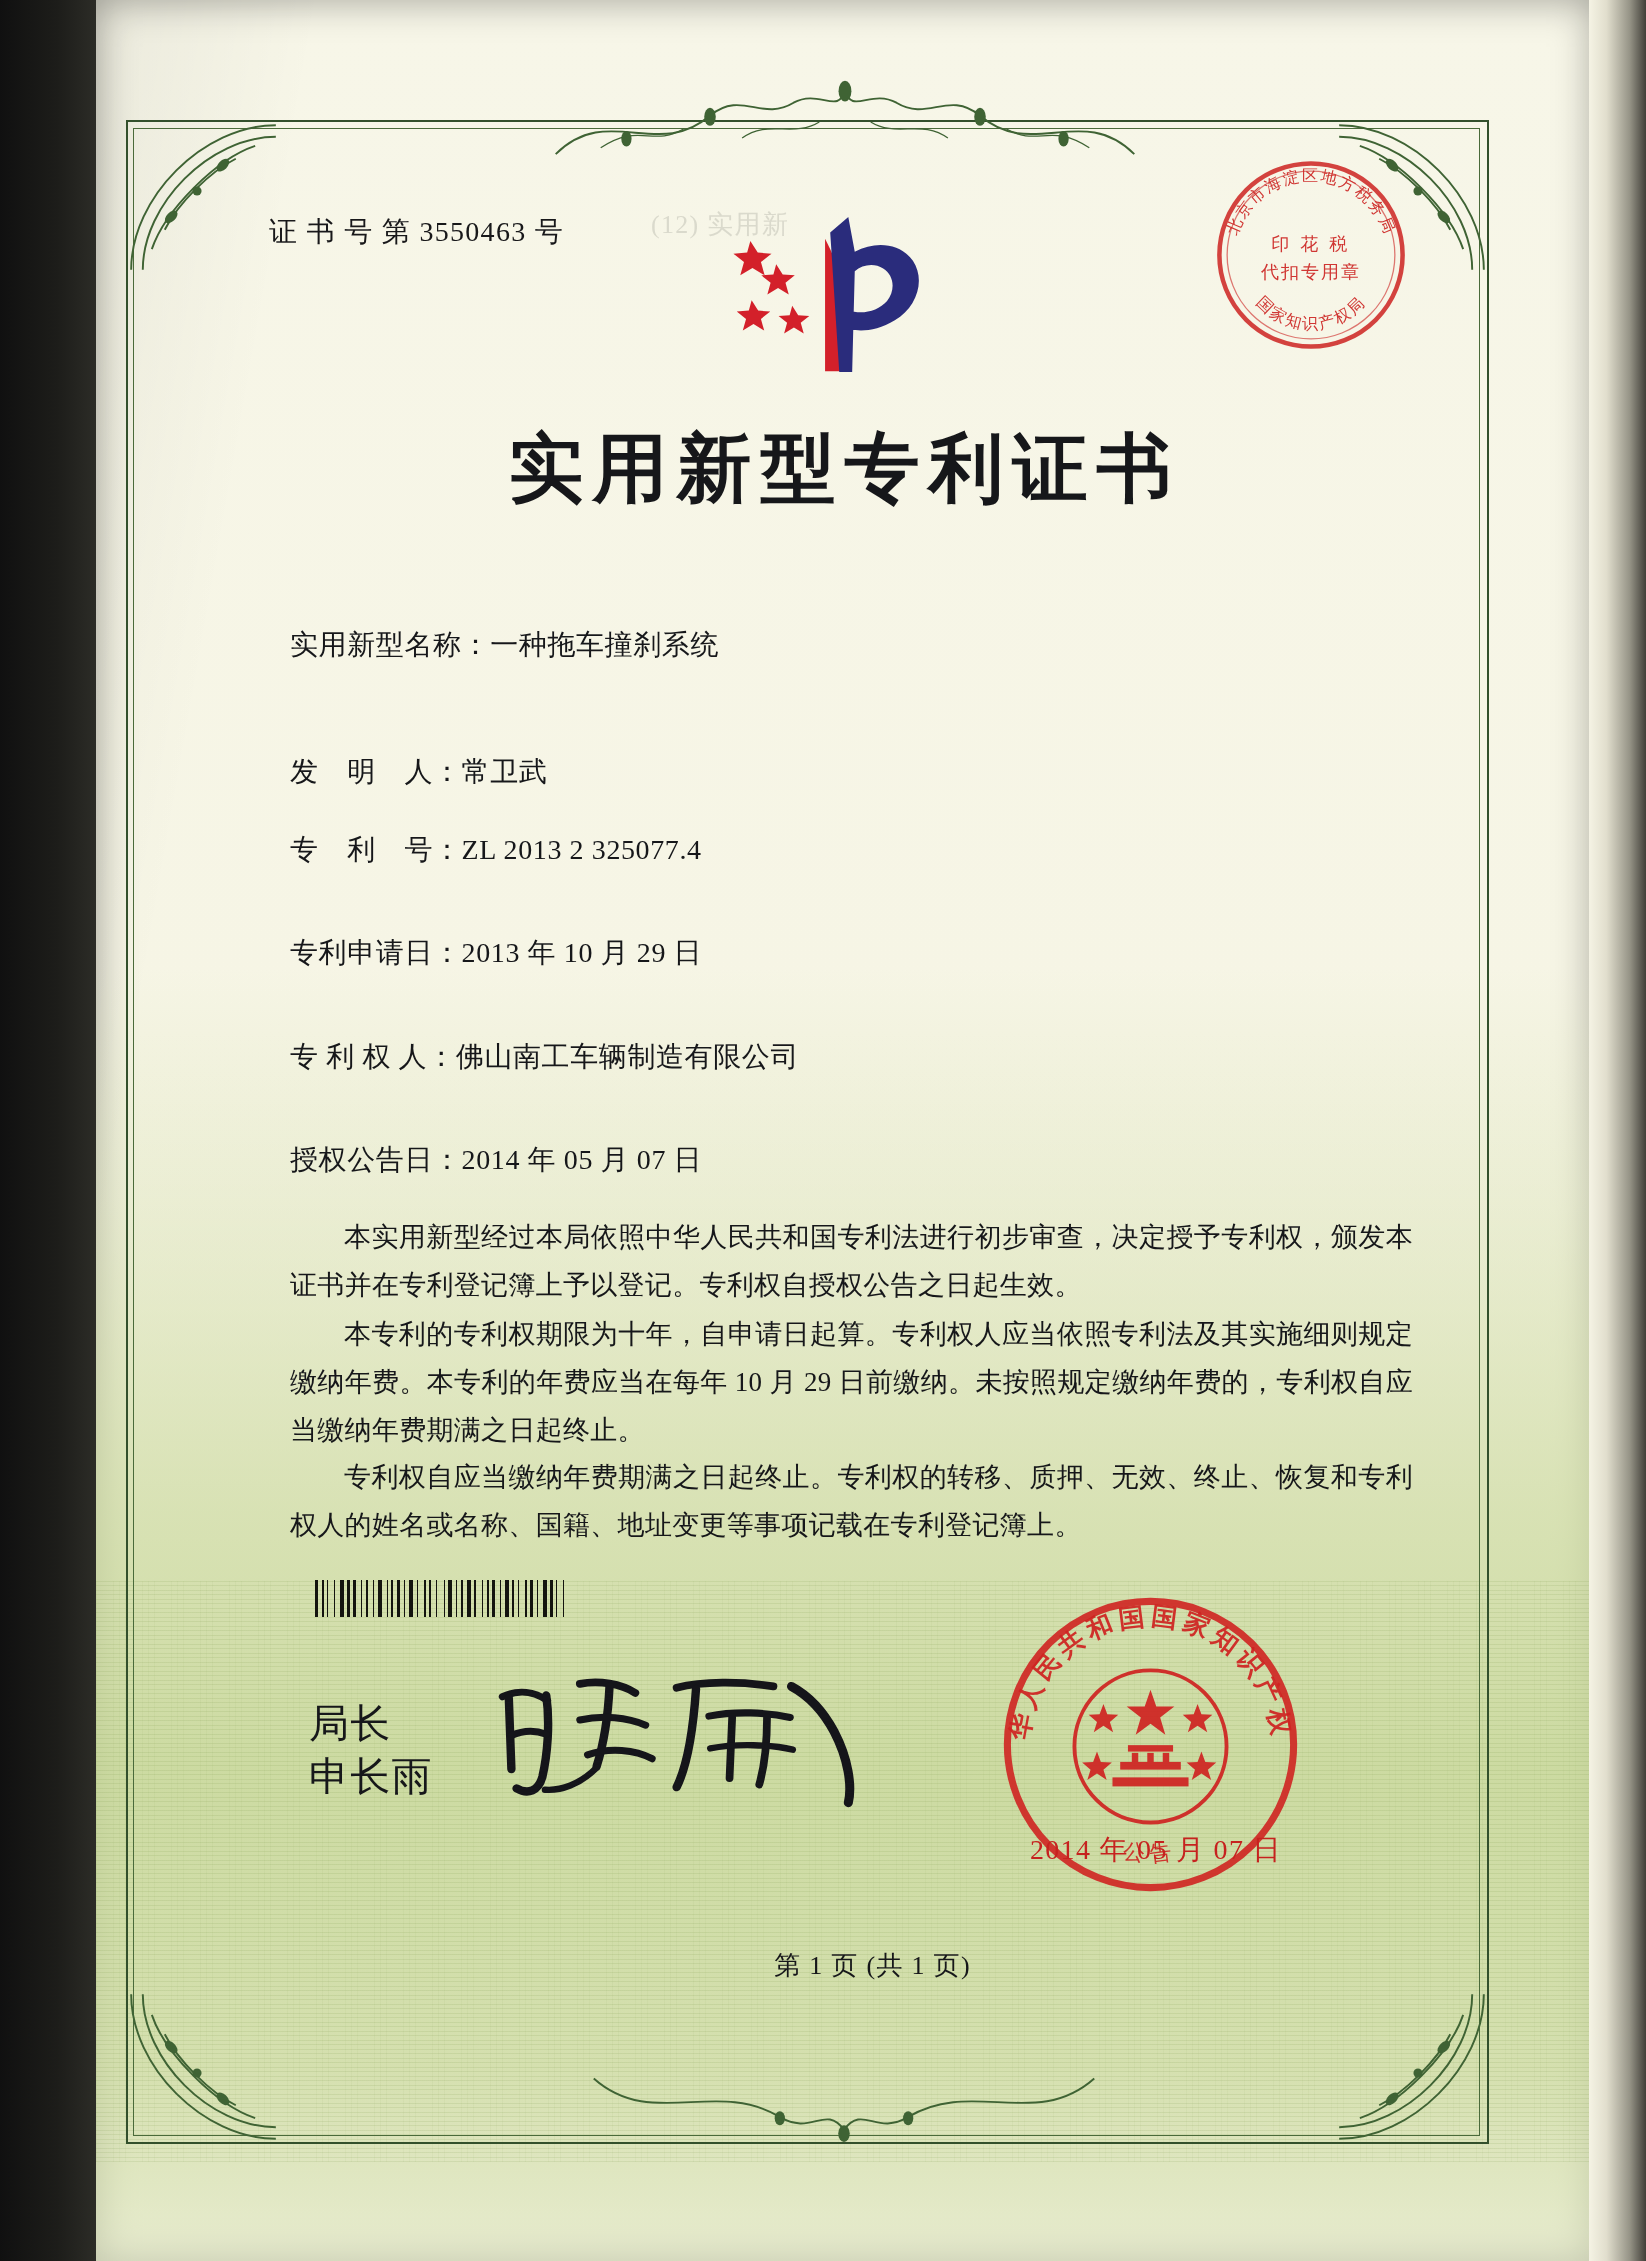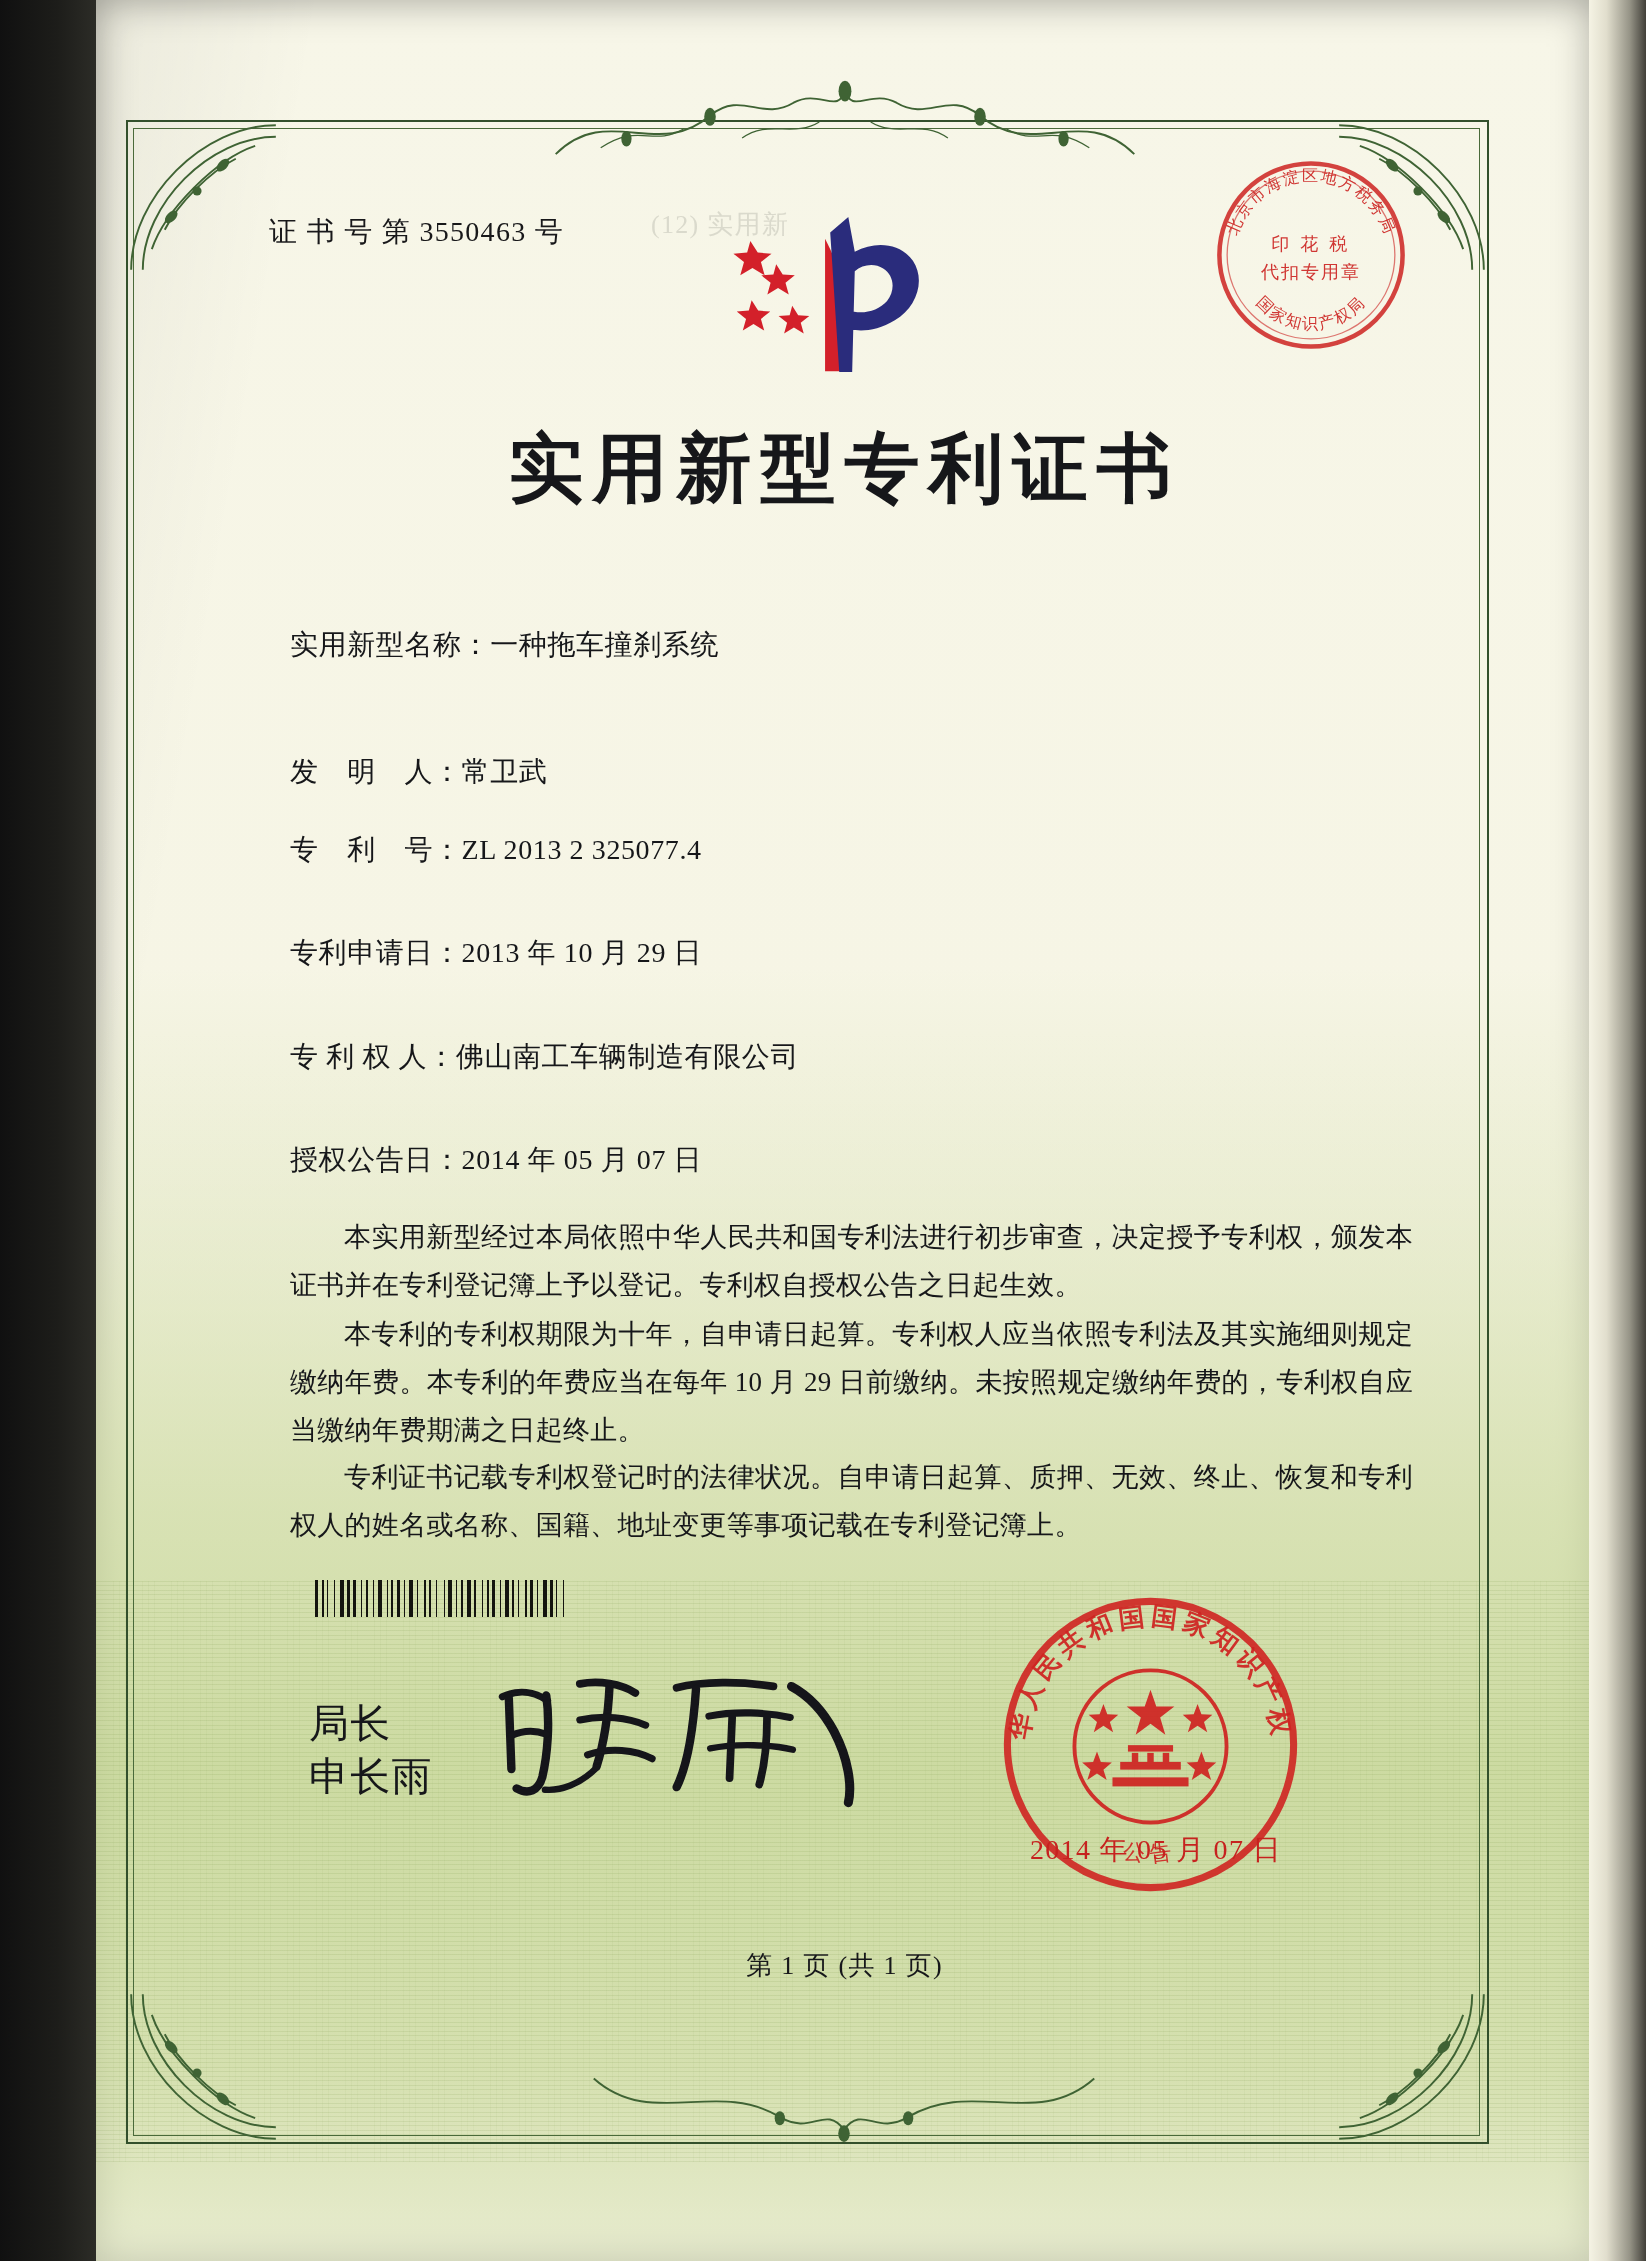--- a/index.html
+++ b/index.html
@@ -253,20 +253,21 @@
 
   #page-footer {
     position: absolute;
     left: 0;
     top: 1948px;
     width: 1497px;
     text-align: center;
     font-size: 26px;
     color: #16171a;
     letter-spacing: 1.3px;
+    padding-left: 28px;
   }
 
   
   #ghost {
     position: absolute;
     left: 555px;
     top: 207px;
     font-size: 26px;
     color: rgba(120,120,110,0.22);
     letter-spacing: 1.3px;
@@ -417,21 +418,21 @@
     </div>
     <div class="field" id="f5">
       <span class="lbl">专 利 权 人：</span><span class="val">佛山南工车辆制造有限公司</span>
     </div>
     <div class="field" id="f6">
       <span class="lbl">授权公告日：</span><span class="val">2014 年 05 月 07 日</span>
     </div>
 
     <div class="para" id="p1">本实用新型经过本局依照中华人民共和国专利法进行初步审查，决定授予专利权，颁发本证书并在专利登记簿上予以登记。专利权自授权公告之日起生效。</div>
     <div class="para" id="p2">本专利的专利权期限为十年，自申请日起算。专利权人应当依照专利法及其实施细则规定缴纳年费。本专利的年费应当在每年 10 月 29 日前缴纳。未按照规定缴纳年费的，专利权自应当缴纳年费期满之日起终止。</div>
-    <div class="para" id="p3">专利证书记载专利权登记时的法律状况。自申请日起算、质押、无效、终止、恢复和专利权人的姓名或名称、国籍、地址变更等事项记载在专利登记簿上。</div>
+    <div class="para" id="p3">专利权自应当缴纳年费期满之日起终止。专利权的转移、质押、无效、终止、恢复和专利权人的姓名或名称、国籍、地址变更等事项记载在专利登记簿上。</div>
 
     <div id="barcode"><span style="width:3.1px"></span><span style="width:1px;background:transparent"></span><span style="width:2.1px"></span><span style="width:1px;background:transparent"></span><span style="width:1px"></span><span style="width:3.1px;background:transparent"></span><span style="width:1px"></span><span style="width:2.1px;background:transparent"></span><span style="width:4.1px"></span><span style="width:1px;background:transparent"></span><span style="width:2.1px"></span><span style="width:1px;background:transparent"></span><span style="width:3.1px"></span><span style="width:2.1px;background:transparent"></span><span style="width:1px"></span><span style="width:1px;background:transparent"></span><span style="width:2.1px"></span><span style="width:3.1px;background:transparent"></span><span style="width:1px"></span><span style="width:1px;background:transparent"></span><span style="width:4.1px"></span><span style="width:2.1px;background:transparent"></span><span style="width:1px"></span><span style="width:1px;background:transparent"></span><span style="width:2.1px"></span><span style="width:1px;background:transparent"></span><span style="width:3.1px"></span><span style="width:1px;background:transparent"></span><span style="width:1px"></span><span style="width:2.1px;background:transparent"></span><span style="width:4.1px"></span><span style="width:1px;background:transparent"></span><span style="width:1px"></span><span style="width:3.1px;background:transparent"></span><span style="width:2.1px"></span><span style="width:1px;background:transparent"></span><span style="width:2.1px"></span><span style="width:2.1px;background:transparent"></span><span style="width:1px"></span><span style="width:4.1px;background:transparent"></span><span style="width:1px"></span><span style="width:1px;background:transparent"></span><span style="width:3.1px"></span><span style="width:2.1px;background:transparent"></span><span style="width:1px"></span><span style="width:1px;background:transparent"></span><span style="width:2.1px"></span><span style="width:1px;background:transparent"></span><span style="width:4.1px"></span><span style="width:1px;background:transparent"></span><span style="width:2.1px"></span><span style="width:3.1px;background:transparent"></span><span style="width:1px"></span><span style="width:1px;background:transparent"></span><span style="width:2.1px"></span><span style="width:1px;background:transparent"></span><span style="width:3.1px"></span><span style="width:2.1px;background:transparent"></span><span style="width:1px"></span><span style="width:1px;background:transparent"></span><span style="width:4.1px"></span><span style="width:1px;background:transparent"></span><span style="width:2.1px"></span><span style="width:1px;background:transparent"></span><span style="width:1px"></span><span style="width:3.1px;background:transparent"></span><span style="width:2.1px"></span><span style="width:1px;background:transparent"></span><span style="width:3.1px"></span><span style="width:1px;background:transparent"></span><span style="width:1px"></span><span style="width:2.1px;background:transparent"></span><span style="width:4.1px"></span><span style="width:1px;background:transparent"></span><span style="width:2.1px"></span><span style="width:1px;background:transparent"></span><span style="width:1px"></span><span style="width:3.1px;background:transparent"></span><span style="width:1px"></span><span style="width:2.1px;background:transparent"></span></div>
 
     <div id="sig-label">
       <div>局长</div>
       <div>申长雨</div>
     </div>
 
     <svg id="sig-hand" viewBox="0 0 660 240">
       <g fill="none" stroke="#15151a" stroke-linecap="round" stroke-linejoin="round">

